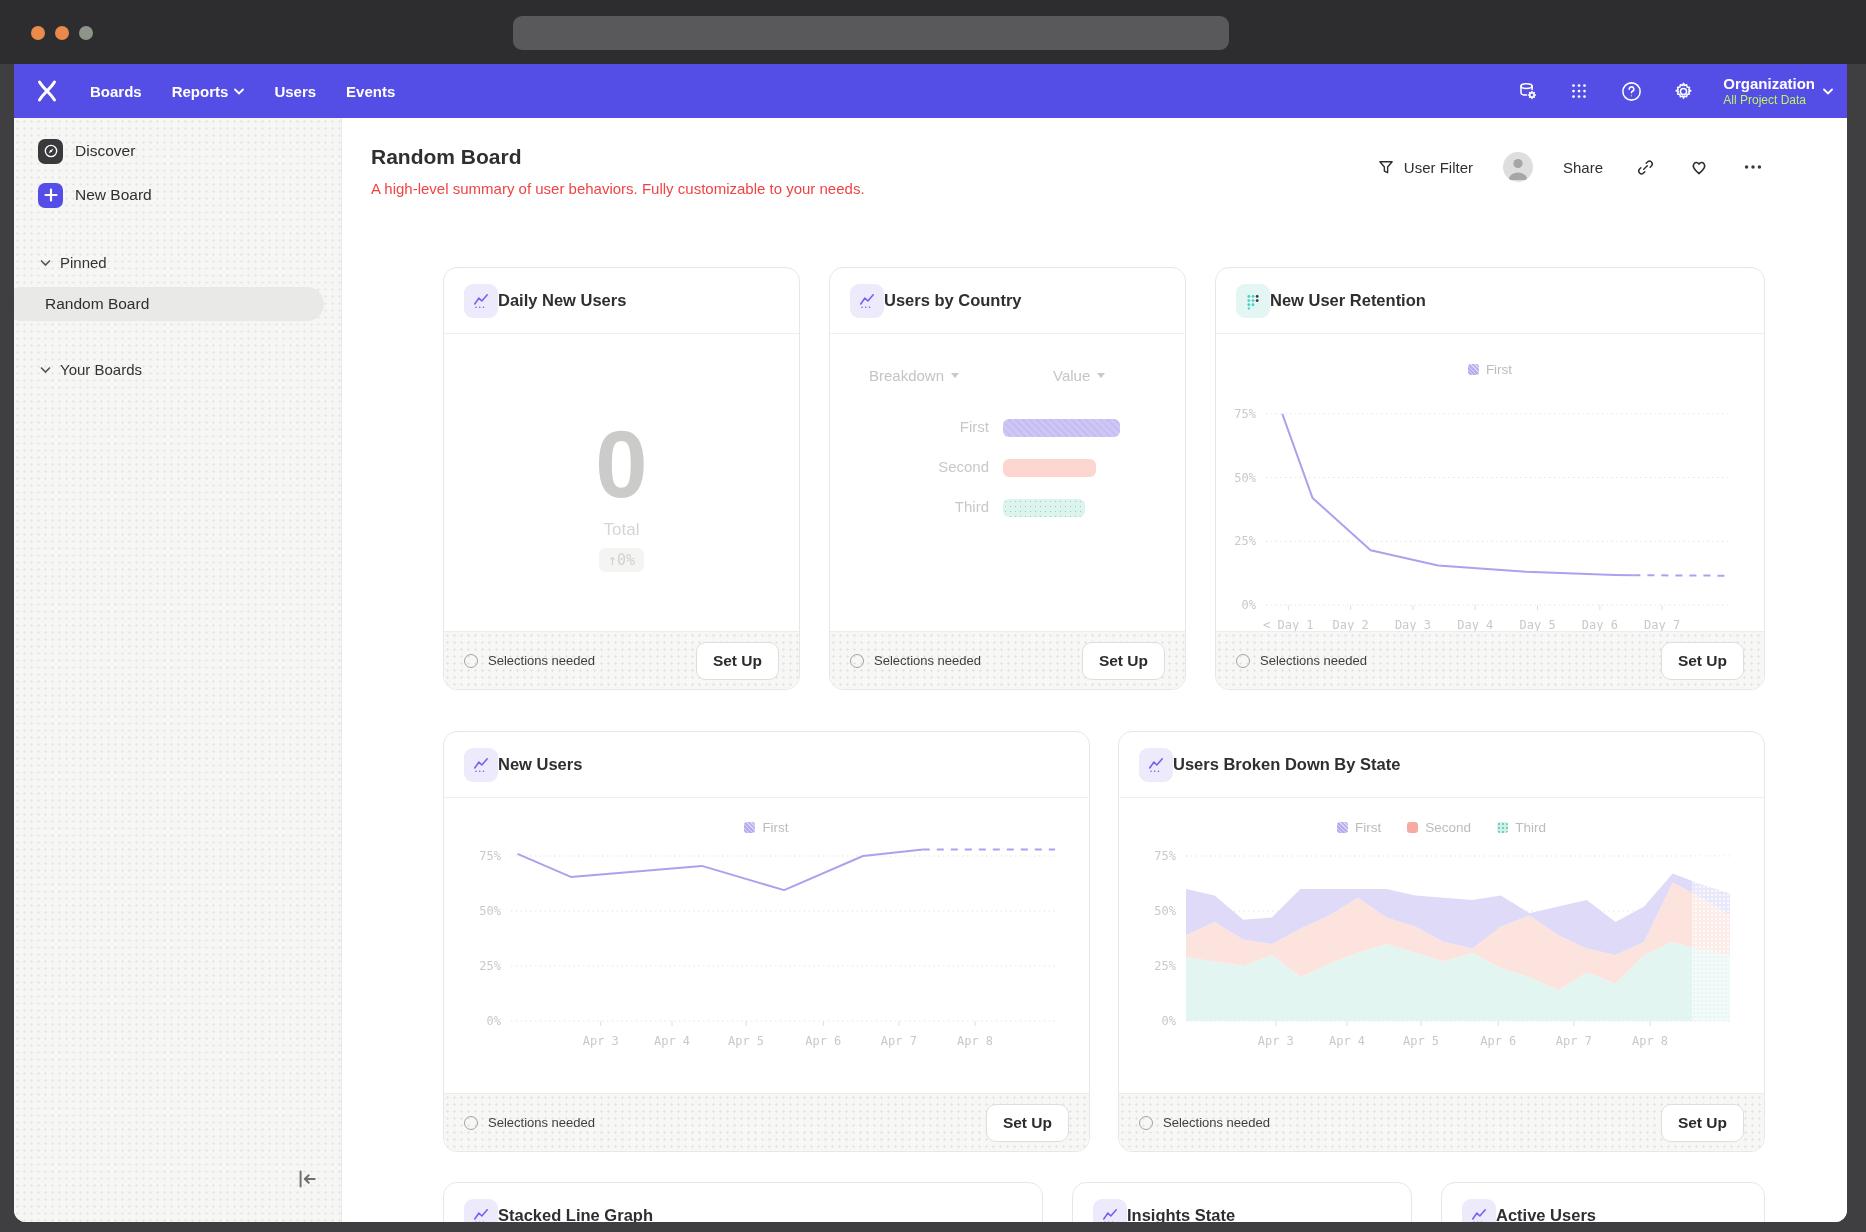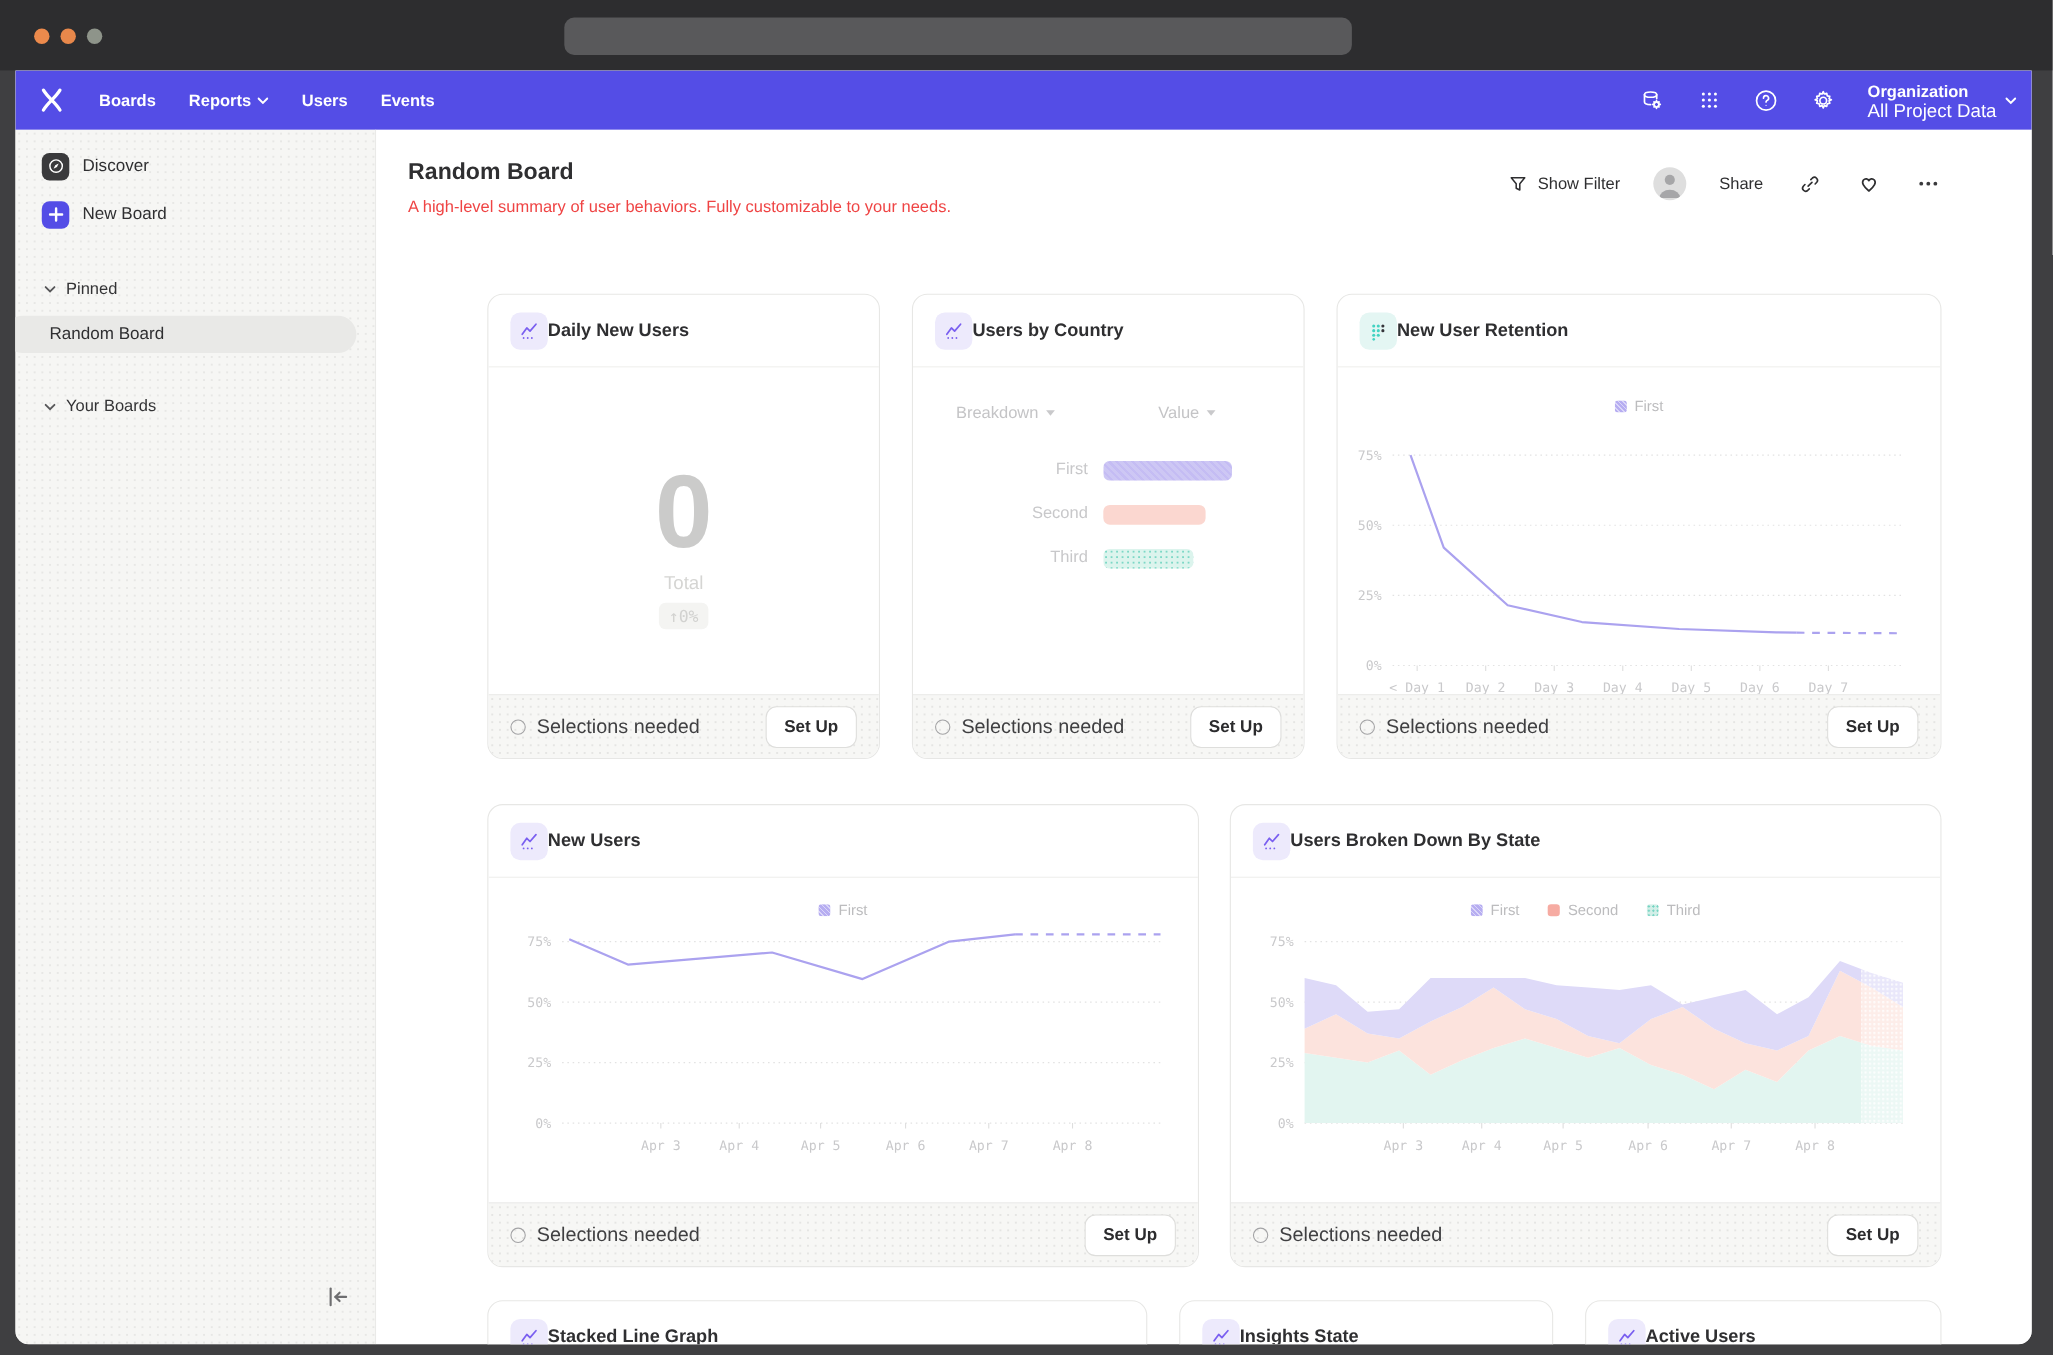--- a/index.html
+++ b/index.html
@@ -21,21 +21,21 @@
   .nav-item { font-size:15px; font-weight:600; color:#fff; display:flex; align-items:center; gap:6px; cursor:pointer; }
   .search-pill { position:absolute; left:518px; top:9px; width:506px; height:36px; border-radius:9px;
                  background:rgba(255,255,255,0.14); border:1px solid rgba(255,255,255,0.18);
                  display:flex; align-items:center; gap:9px; padding:0 14px; }
   .search-pill span { color:#d7d3fa; font-size:15px; }
   .nav-right { position:absolute; right:14px; top:0; height:54px; display:flex; align-items:center; gap:28px; }
   .nav-icon { width:24px; height:24px; display:flex; align-items:center; justify-content:center; color:#fff; cursor:pointer; }
   .org-block { display:flex; align-items:center; gap:8px; cursor:pointer; }
   .org-text { text-align:left; }
   .org-text .org-name { font-size:15px; font-weight:700; line-height:18px; }
-  .org-text .org-sub { font-size:17px; color:#ffffff; line-height:15px; }
+  .org-text .org-sub { font-size:12px; color:#bef264; line-height:15px; }
 
   
   .app { display:flex; height:1104px; }
   .sidebar { width:328px; background:#f6f6f4; border-right:1px solid #e9e9e7; position:relative; flex:none;
              background-image:radial-gradient(#e7e7e5 1px, transparent 1.2px); background-size:7px 7px; }
   .side-item { display:flex; align-items:center; gap:12px; padding:0 0 0 24px; height:30px; margin-top:14px;
                font-size:15.5px; color:#2f2f31; font-weight:500; cursor:pointer; }
   .side-ico { width:25px; height:25px; border-radius:7px; display:flex; align-items:center; justify-content:center; flex:none; }
   .side-ico.dark { background:#3a3a3c; }
   .side-ico.purple { background:#544de6; }
@@ -56,21 +56,21 @@
   
   .card { position:absolute; background:#fff; border:1px solid #e7e7e5; border-radius:14px; overflow:hidden; }
   .card-header { height:66px; border-bottom:1px solid #efefed; display:flex; align-items:center; gap:0; padding-left:20px; }
   .card-ico { width:34px; height:34px; border-radius:9px; background:#edeafc; display:flex; align-items:center; justify-content:center; flex:none; }
   .card-ico.teal { background:#e4f6f3; }
   .card-title { font-size:16.5px; font-weight:700; color:#2f2f31; }
   .card-footer { position:absolute; left:0; right:0; bottom:0; height:58px; background:#f7f7f5; border-top:1px solid #ececea;
                  background-image:radial-gradient(#e5e5e3 1px, transparent 1.2px); background-size:7px 7px;
                  display:flex; align-items:center; padding:0 20px; }
   .status-dot { width:14px; height:14px; border:1.6px solid #a3a3a5; border-radius:50%; flex:none; }
-  .status-txt { margin-left:10px; font-size:18px; color:#3f3f41; }
+  .status-txt { margin-left:10px; font-size:13px; color:#3f3f41; }
   .setup-btn { margin-left:auto; height:38px; padding:0 16px; background:#fff; border:1px solid #dededc; border-radius:10px;
                font-size:15.5px; font-weight:600; color:#2c2c2e; display:flex; align-items:center; cursor:pointer;
                font-family:"Liberation Sans", sans-serif; }
 
   .mono { font-family:"DejaVu Sans Mono", monospace; }
 
   
   .metric-value { position:absolute; top:150px; left:0; right:0; text-align:center; font-size:94px; font-weight:600; color:#cbcbca; line-height:1; }
   .metric-label { position:absolute; top:252px; left:0; right:0; text-align:center; font-size:17px; color:#d5d5d3; }
   .metric-badge { position:absolute; top:280px; left:0; right:0; text-align:center; }
@@ -236,21 +236,21 @@
 
     <main class="main">
       <div class="page-title">Random Board</div>
       <div class="page-sub">A high-level summary of user behaviors. Fully customizable to your needs.</div>
 
       <div class="actions">
         <span class="action-lbl">
           <svg width="18" height="18" viewBox="0 0 22 22" fill="none" stroke="#2f2f31" stroke-width="1.7" stroke-linejoin="round">
             <path d="M3.5 4.5 H18.5 L13 11 V18 L9 16 V11 Z"></path>
           </svg>
-          <span>Show Filter</span>
+          <span>User Filter</span>
         </span>
         <span class="avatar">
           <svg width="30" height="30" viewBox="0 0 30 30">
               <circle cx="15" cy="11.5" r="4.6" fill="#a6a6a8"></circle>
               <path d="M5.5 28 a9.5 7.5 0 0 1 19 0 Z" fill="#a6a6a8"></path>
             </svg>
         </span>
         <span class="action-lbl">
             <span>Share</span>
           </span>

